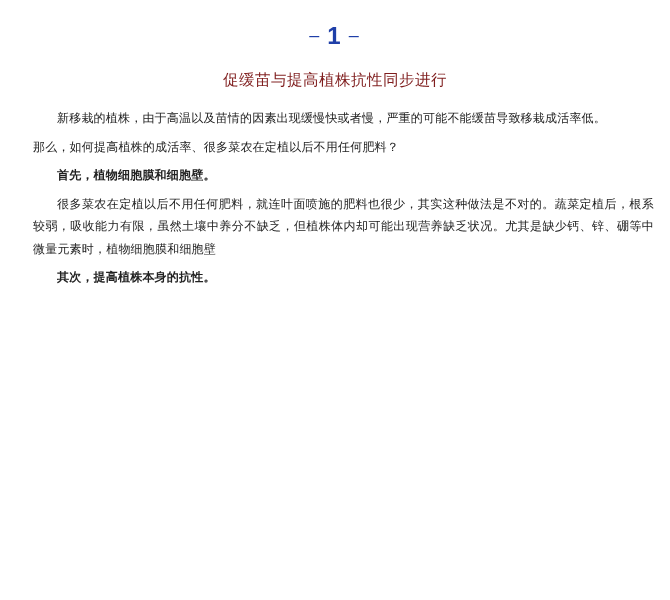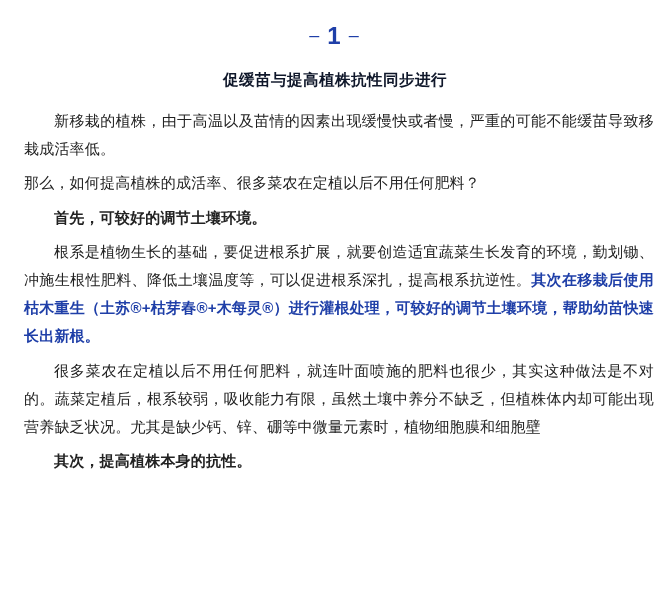--- a/index.html
+++ b/index.html
@@ -35,31 +35,31 @@
     font-size: 18px;
     color: #1f3fa8;
     vertical-align: 3px;
   }
   .section-number .num {
     display: inline-block;
     padding: 0 6px;
   }
   .headline {
     text-align: center;
-    color: #0f172a;
+    color: #7f1d1d;
     font-size: 15.5px;
-    font-weight: bold;
+    font-weight: normal;
     margin-bottom: 16px;
     letter-spacing: 0.5px;
   }
   p.body {
-    font-size: 15px;
+    font-size: 12px;
     color: #222222;
     line-height: 1.88;
-    margin: 0 0 6px 8px;
+    margin: 0 0 6px 17px;
     text-align: justify;
     text-justify: inter-ideograph;
     letter-spacing: 0.2px;
   }
   p.indent {
     text-indent: 2em;
   }
   .bold {
     font-weight: bold;
     color: #111111;
@@ -77,21 +77,20 @@
   <div class="section-number">
     <span class="dash">–</span><span class="num">1</span><span class="dash">–</span>
   </div>
 
   <div class="headline">促缓苗与提高植株抗性同步进行</div>
 
   <p class="body indent">新移栽的植株，由于高温以及苗情的因素出现缓慢快或者慢，严重的可能不能缓苗导致移栽成活率低。</p>
 
   <p class="body">那么，如何提高植株的成活率、很多菜农在定植以后不用任何肥料？</p>
 
-  <p class="body indent bold">首先，可较好的调节土壤环境。</p>
+  <p class="body indent bold">首先，植物细胞膜和细胞壁。</p>
 
-  <p class="body indent"><span>根系是植物生长的基础，要促进根系扩展，就要创造适宜蔬菜生长发育的环境，勤划锄、冲施生根性肥料、降低土壤温度等，可以促进根系深扎，提高根系抗逆性。</span><span class="emph-blue">其次在移栽后使用枯木重生（土苏®+枯芽春®+木每灵®）进行灌根处理，可较好的调节土壤环境，帮助幼苗快速长出新根。</span></p>
 
   <p class="body indent">很多菜农在定植以后不用任何肥料，就连叶面喷施的肥料也很少，其实这种做法是不对的。蔬菜定植后，根系较弱，吸收能力有限，虽然土壤中养分不缺乏，但植株体内却可能出现营养缺乏状况。尤其是缺少钙、锌、硼等中微量元素时，植物细胞膜和细胞壁</p>
 
   <p class="body indent bold">其次，提高植株本身的抗性。</p>
 
 </div>
 
 </body></html>

